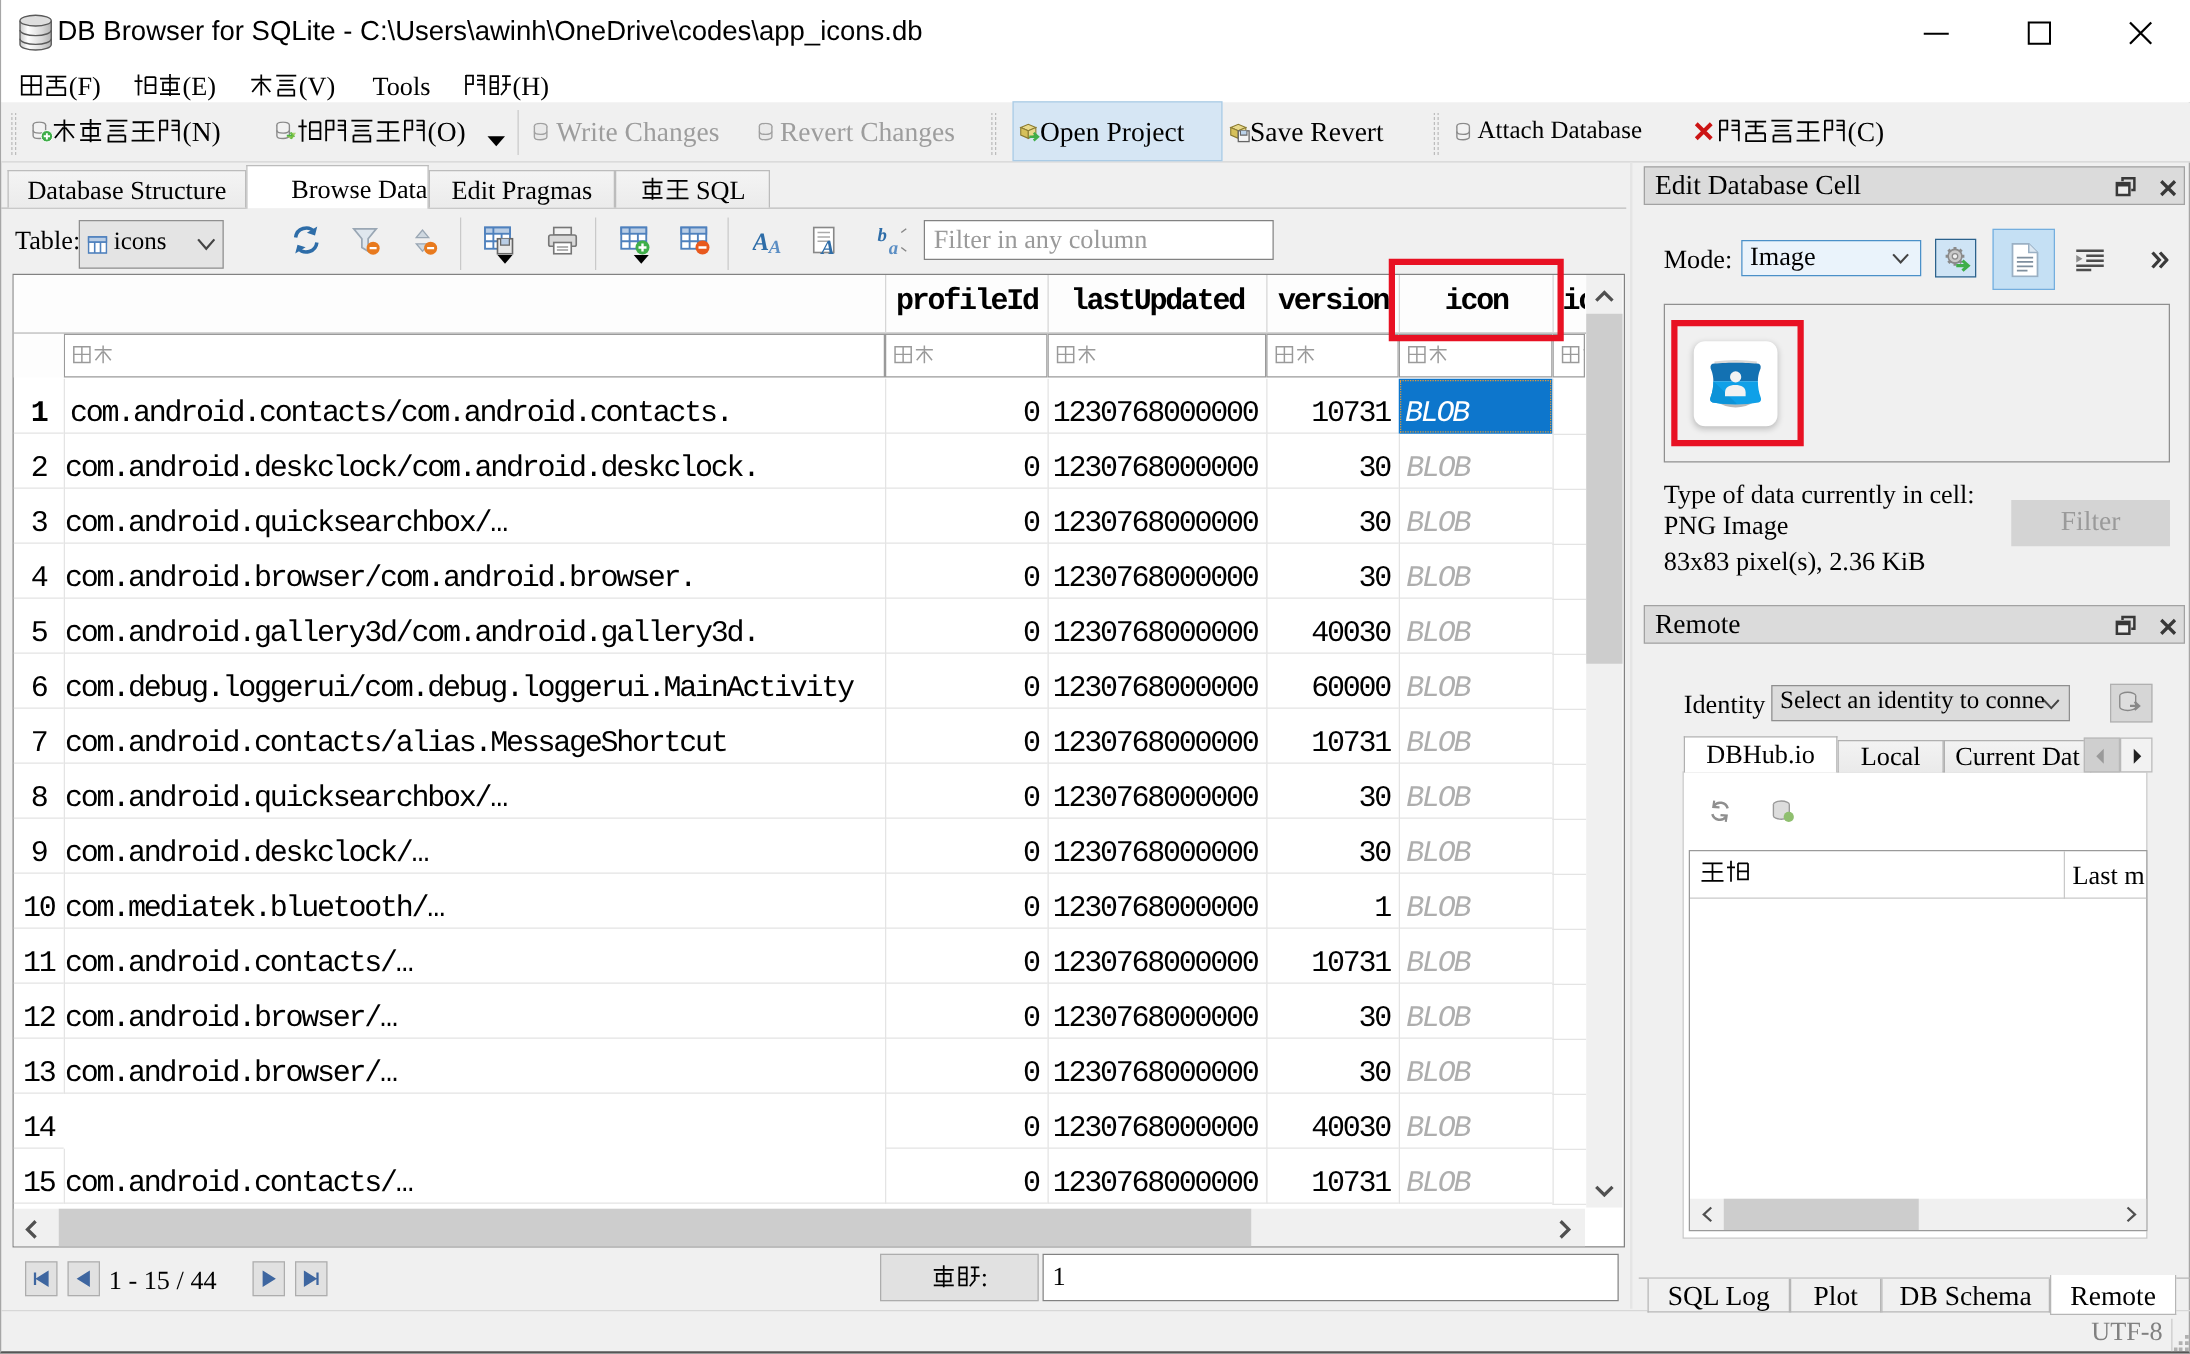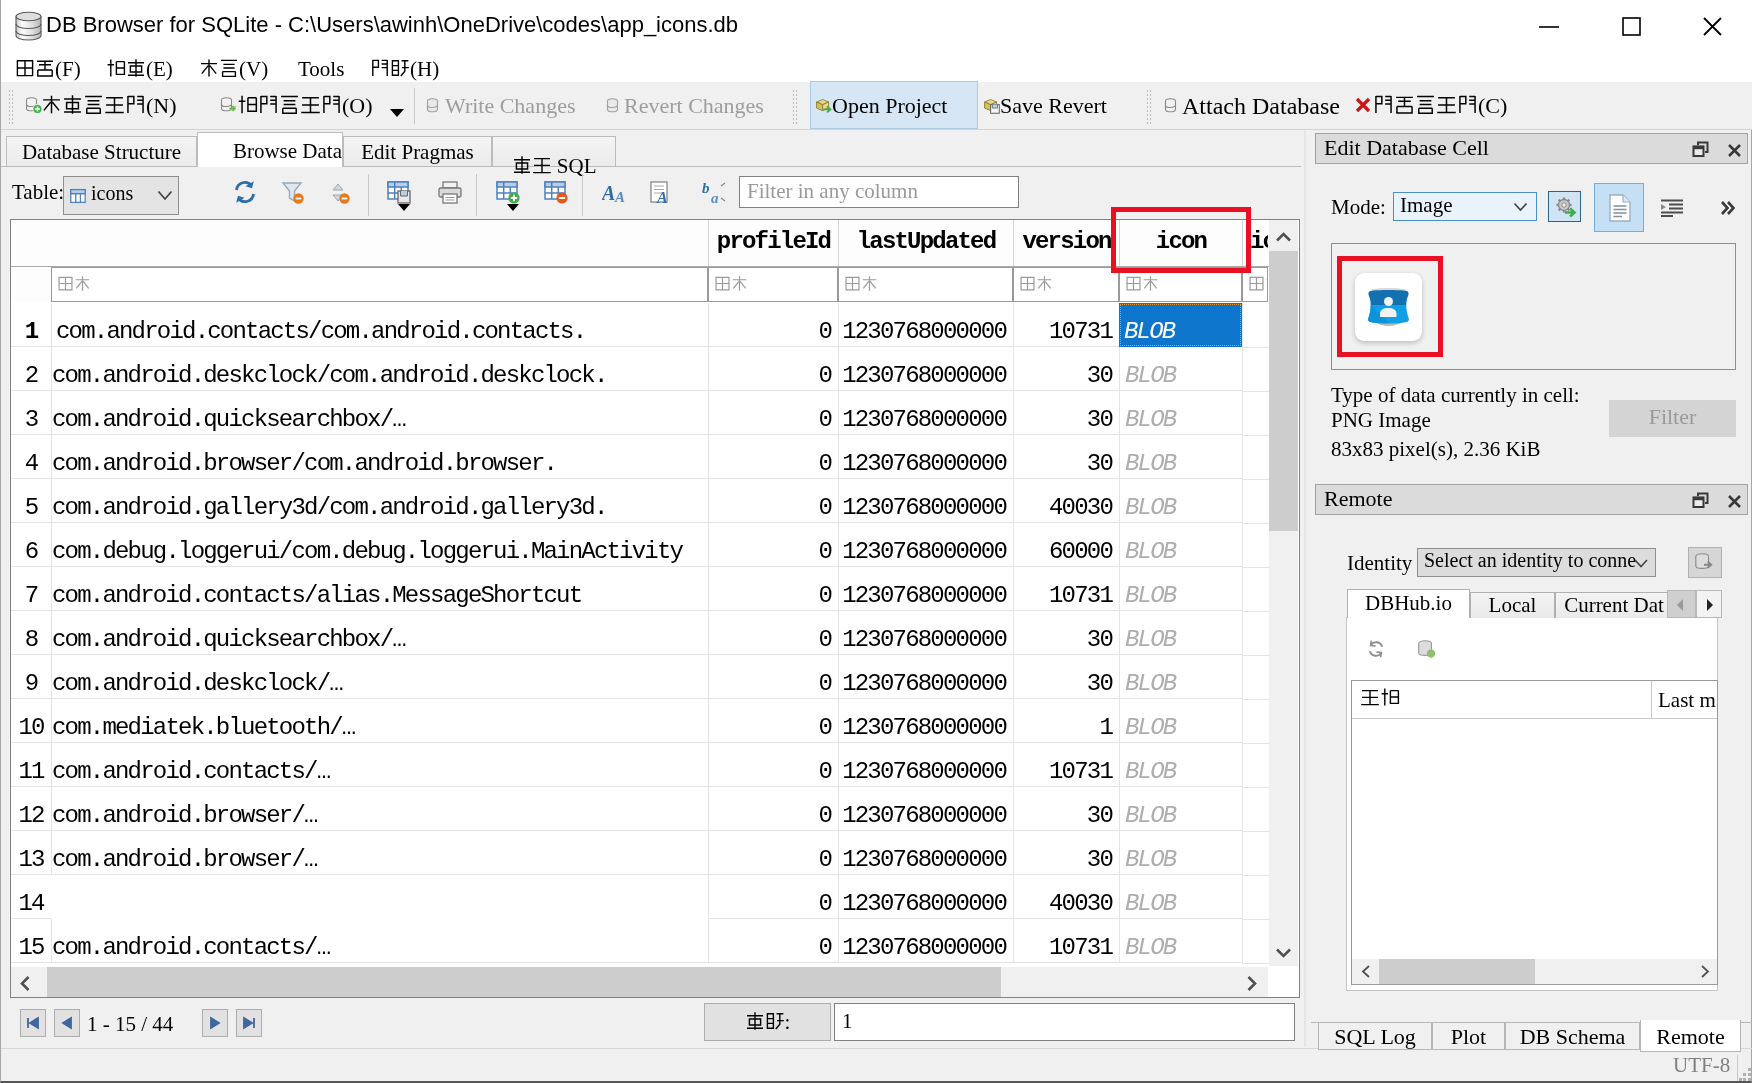--- a/index.html
+++ b/index.html
@@ -157,40 +157,40 @@
 <path d="M17 7 V14 L10 17 V10 Z" fill="#e8d98a" stroke="#8a7a30" stroke-width="1"></path>
 <rect x="10" y="10" width="10" height="10" fill="#f5f5f5" stroke="#666" stroke-width="1.2"></rect>
 <path d="M12 10 V14 H18 V10" fill="#bcd3ea" stroke="#666" stroke-width="1"></path>
     </svg>
 <div class="a" style="left:999px;top:93px;font-size:22px">Save Revert</div>
 <svg class="a" style="left:1163px;top:98px" width="18" height="17" viewBox="0 0 18 17">
       <ellipse cx="6.5" cy="3" rx="5" ry="2.3" fill="#f2f2f2" stroke="#8a8a8a" stroke-width="1.1"></ellipse>
       <path d="M1.5 3 V11.5 C1.5 12.8 3.7 13.8 6.5 13.8 C9.3 13.8 11.5 12.8 11.5 11.5 V3" fill="#f2f2f2" stroke="#8a8a8a" stroke-width="1.1"></path>
       <path d="M1.5 7.2 C1.5 8.5 3.7 9.5 6.5 9.5 C9.3 9.5 11.5 8.5 11.5 7.2" fill="none" stroke="#8a8a8a" stroke-width="1.1"></path>
     </svg>
-<div class="a" style="left:1181px;top:93px;font-size:24px">Attach Database</div>
+<div class="a" style="left:1181px;top:93px;font-size:20px">Attach Database</div>
 <svg class="a" style="left:1354px;top:97px" width="16" height="16" viewBox="0 0 16 16">
       <path d="M2 2 L14 14 M14 2 L2 14" stroke="#cc1414" stroke-width="3.2"></path>
     </svg>
 <div class="a" style="left:1372px;top:93px;font-size:22px"><svg class="cj" style="width:21px;height:21px" viewBox="0 0 100 100">
         <use href="#g5"></use>
       </svg><svg class="cj" style="width:21px;height:21px" viewBox="0 0 100 100">
         <use href="#g8"></use>
       </svg><svg class="cj" style="width:21px;height:21px" viewBox="0 0 100 100">
         <use href="#g2"></use>
       </svg><svg class="cj" style="width:21px;height:21px" viewBox="0 0 100 100">
         <use href="#g1"></use>
       </svg><svg class="cj" style="width:21px;height:21px" viewBox="0 0 100 100">
         <use href="#g5"></use>
       </svg>(C)</div>
 <div class="a" style="left:0;top:166px;width:1300px;height:1px;background:#bcbcbc"></div>
 <div class="a" style="left:5px;top:136px;width:191px;height:30px;background:linear-gradient(#f4f4f4,#ebebeb);border:1px solid #bcbcbc;border-bottom:none;box-sizing:border-box;text-align:center;font-size:21px;padding-top:3px">Database Structure</div>
 <div class="a" style="left:196px;top:132px;width:146px;height:35px;background:#fff;border:1px solid #bcbcbc;border-bottom:none;box-sizing:border-box;text-align:right;font-size:21px;padding-top:6px">Browse Data</div>
 <div class="a" style="left:342px;top:136px;width:149px;height:30px;background:linear-gradient(#f4f4f4,#ebebeb);border:1px solid #bcbcbc;border-bottom:none;box-sizing:border-box;text-align:center;font-size:21px;padding-top:3px">Edit Pragmas</div>
-<div class="a" style="left:491px;top:136px;width:124px;height:30px;background:linear-gradient(#f4f4f4,#ebebeb);border:1px solid #bcbcbc;border-bottom:none;box-sizing:border-box;text-align:center;font-size:21px;padding-top:17px"><svg class="cj" style="width:20px;height:20px" viewBox="0 0 100 100">
+<div class="a" style="left:491px;top:136px;width:124px;height:30px;background:linear-gradient(#f4f4f4,#ebebeb);border:1px solid #bcbcbc;border-bottom:none;box-sizing:border-box;text-align:center;font-size:21px;padding-top:3px"><svg class="cj" style="width:20px;height:20px" viewBox="0 0 100 100">
         <use href="#g6"></use>
       </svg><svg class="cj" style="width:20px;height:20px" viewBox="0 0 100 100">
         <use href="#g1"></use>
       </svg>&nbsp;SQL</div>
 <div class="a" style="left:11px;top:180px;font-size:21px">Table:</div>
 <div class="a" style="left:62px;top:176px;width:116px;height:39px;background:#e4e4e4;border:1px solid #8f8f8f;box-sizing:border-box"></div>
 <svg class="a" style="left:69px;top:188px" width="16" height="16" viewBox="0 0 20 20">
 <rect x="1" y="2" width="18" height="16" fill="#fff" stroke="#4f81bd" stroke-width="1.6"></rect>
 <path d="M1 7 H19 M7.2 2 V18 M13 7 V18" stroke="#4f81bd" stroke-width="1.6"></path>
 <rect x="1" y="2" width="18" height="5" fill="#b9cde5" stroke="#4f81bd" stroke-width="1.6"></rect>

